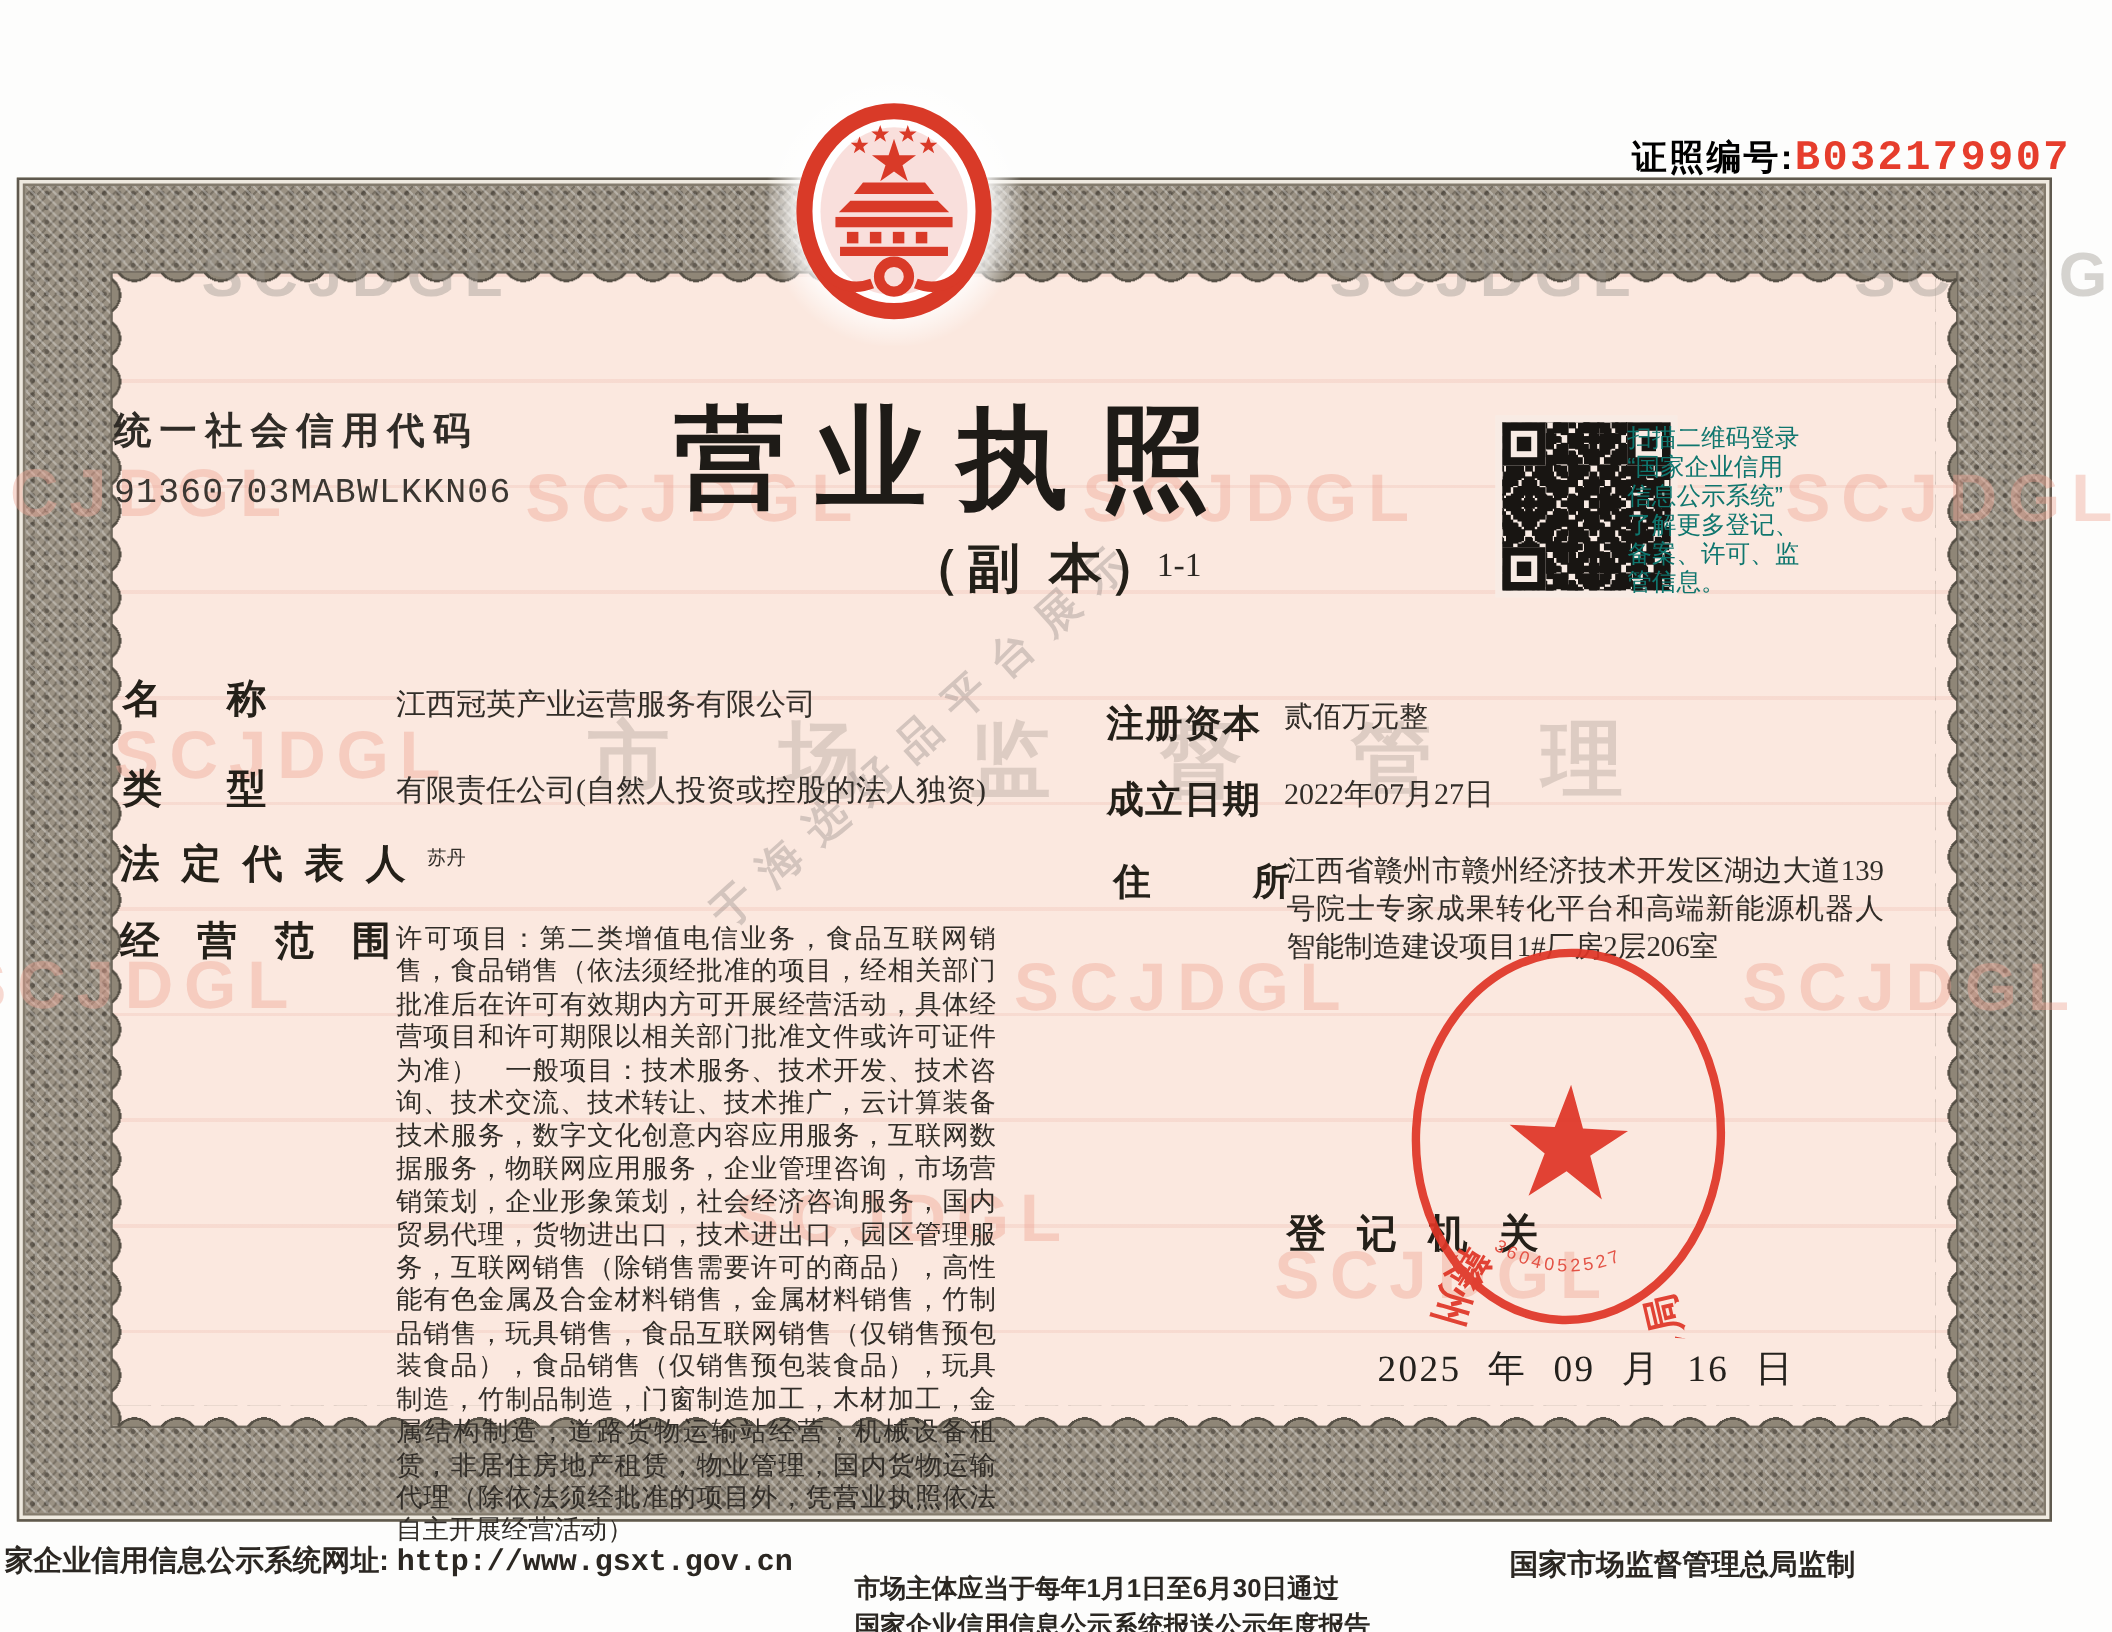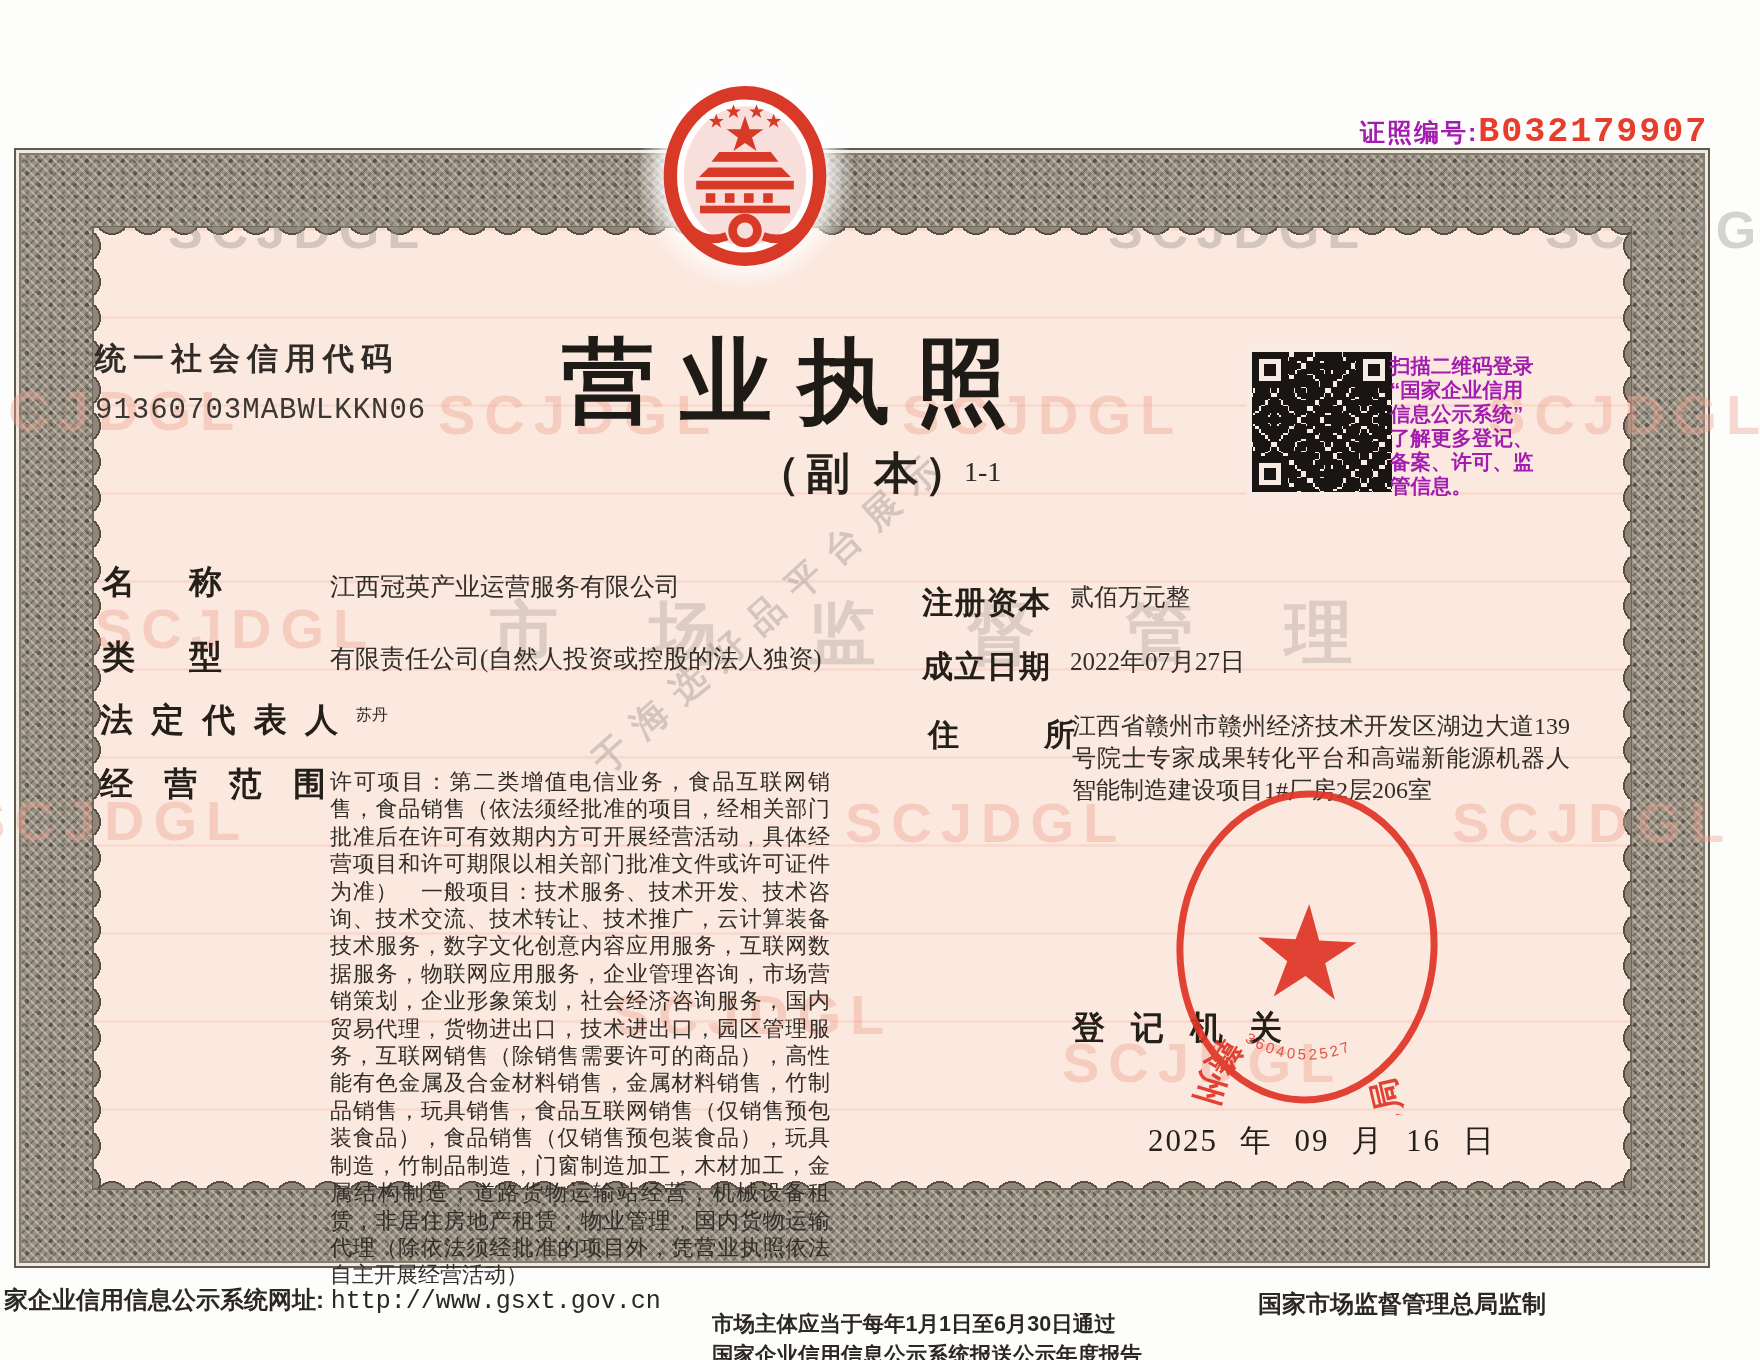--- a/index.html
+++ b/index.html
@@ -52,21 +52,21 @@
   .wm-gray{color:rgba(152,147,140,.40);font-size:52px;letter-spacing:8px;}
   .wm-pink{color:rgba(238,165,148,.42);font-size:56px;letter-spacing:9px;}
   .wm-center{color:rgba(158,147,138,.32);font-size:68px;letter-spacing:36px;}
   .wm-diag{color:rgba(146,138,133,.38);font-size:36px;letter-spacing:16px;
     transform:rotate(-42deg);transform-origin:left center;}
 
   
   .content{position:absolute;inset:0;z-index:3;}
 
   .certno{left:1360px;top:112px;white-space:nowrap;}
-  .certno .lab{font-size:25px;font-weight:bold;color:#a21caf;letter-spacing:2px;}
+  .certno .lab{font-size:29px;font-weight:bold;color:#000000;letter-spacing:2px;}
   .certno .num{font-size:35px;font-weight:bold;color:#e63d2c;
     font-family:"Liberation Mono","DejaVu Sans Mono",monospace;letter-spacing:2px;}
 
   .emblem-wrap{left:638px;top:64px;width:214px;height:224px;
     background:radial-gradient(ellipse at center, #ffffff 50%, rgba(255,255,255,0) 72%);
     display:flex;align-items:center;justify-content:center;z-index:4;}
 
   .credit{left:95px;top:338px;}
   .credit .lab{font-size:31px;font-weight:bold;letter-spacing:7px;color:#2f2b26;}
   .credit .code{margin-top:14px;font-size:29px;color:#3b3732;letter-spacing:1px;
@@ -81,33 +81,33 @@
   .qr{left:1246px;top:346px;width:152px;height:152px;background:#f8ebe4;padding:0;}
   .qr-pix{position:absolute;inset:6px;
     background:
       conic-gradient(#181512 25%, transparent 0 50%, #181512 0 75%, transparent 0) 0 0/18px 18px,
       conic-gradient(#181512 25%, transparent 0 50%, #181512 0 75%, transparent 0) 7px 5px/12px 12px,
       conic-gradient(transparent 25%, #181512 0 50%, transparent 0 75%, #181512 0) 3px 9px/26px 26px,
       #f8ebe4;}
   .finder{position:absolute;width:36px;height:36px;border:7px solid #181512;background:#f8ebe4;box-sizing:border-box;}
   .finder::after{content:"";position:absolute;left:5px;top:5px;width:12px;height:12px;background:#181512;}
   .f-tl{left:6px;top:6px;} .f-tr{right:6px;top:6px;} .f-bl{left:6px;bottom:6px;}
-  .qr-caption{left:1390px;top:354px;font-size:20.5px;font-weight:bold;
-    line-height:24px;color:#a21caf;}
+  .qr-caption{left:1356px;top:354px;font-size:20.5px;font-weight:normal;
+    line-height:24px;color:#0f766e;}
 
   .lbl{position:absolute;font-size:33px;font-weight:bold;color:#242019;
     text-align:justify;text-align-last:justify;display:inline-block;}
   .lbl-r{font-size:31px;margin-top:10px;}
   .val{position:absolute;color:#312d28;
     font-family:"Liberation Serif","DejaVu Serif",serif;white-space:nowrap;}
   .val-block{white-space:normal;text-align:justify;}
 
   .seal{left:1168px;top:784px;width:278px;height:326px;opacity:.92;z-index:5;transform:rotate(3deg);}
   .footer-text{font-size:24px;font-weight:bold;color:#2b2722;white-space:nowrap;}
-  .url{font-family:"Liberation Mono","DejaVu Sans Mono",monospace;font-size:25px;font-weight:normal;letter-spacing:0px;}
+  .url{font-family:"Liberation Mono","DejaVu Sans Mono",monospace;font-size:25px;font-weight:bold;letter-spacing:0px;}
 </style>
 </head>
 <body>
 
 <div class="frame">
   <div class="frame-pattern"></div>
   <div class="cert-inner">
     <div class="sc-top"></div>
     <div class="sc-bottom"></div>
     <div class="sc-left"></div>

